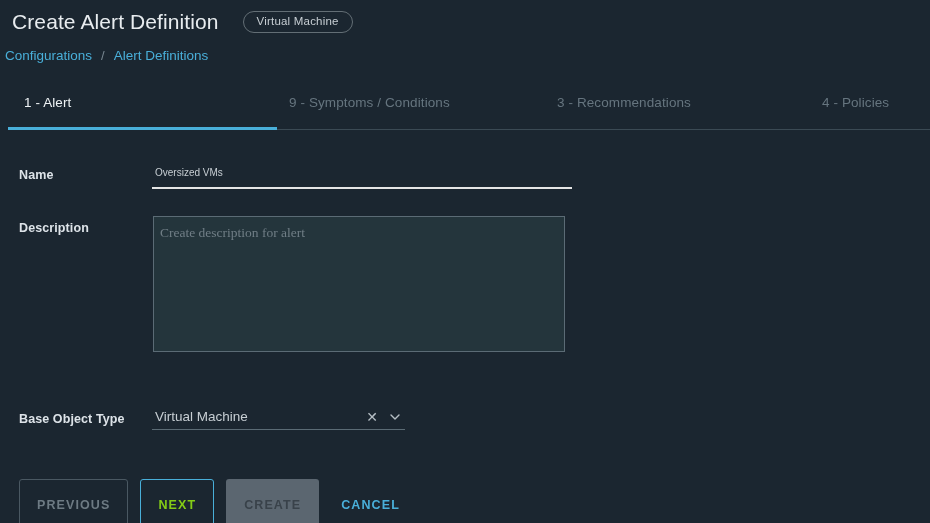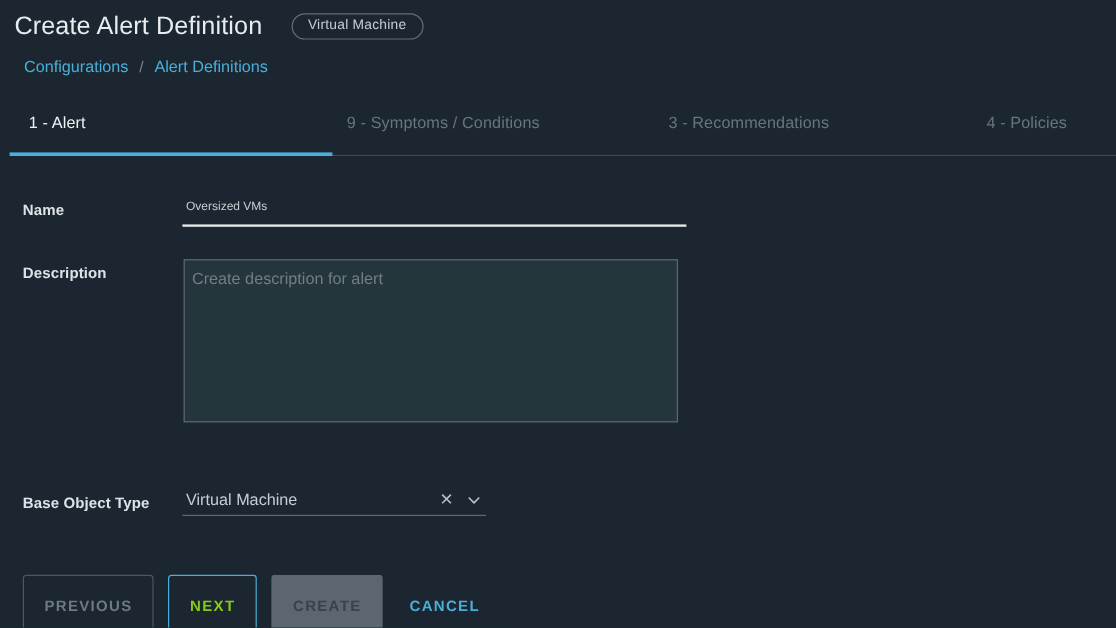--- a/index.html
+++ b/index.html
@@ -44,21 +44,21 @@
     padding: 3px 13px 4px 13px;
     line-height: 13px;
     white-space: nowrap;
     letter-spacing: 0.2px;
   }
 
   .breadcrumb {
     display: flex;
     align-items: center;
     gap: 9px;
-    padding: 12px 0 0 20px;
+    padding: 12px 0 0 5px;
     font-size: 13.5px;
     line-height: 18px;
   }
   .crumb-link {
     color: #49afd9;
     text-decoration: none;
     cursor: pointer;
   }
   .crumb-sep {
     color: #798892;
@@ -142,21 +142,21 @@
   .text-input::placeholder { color: #68767f; }
 
   .textarea {
     position: absolute;
     left: 153px;
     width: 412px;
     height: 136px;
     background: #24353c;
     border: 1px solid #5b6b75;
     color: #22c55e;
-    font-family: Liberation Sans, sans-serif;
+    font-family: Liberation Serif, serif;
     font-size: 13.5px;
     line-height: 18px;
     padding: 7px 0 0 6px;
     resize: none;
     outline: none;
     box-sizing: border-box;
   }
   .textarea::placeholder { color: #707e86; }
 
   .select-wrap {

